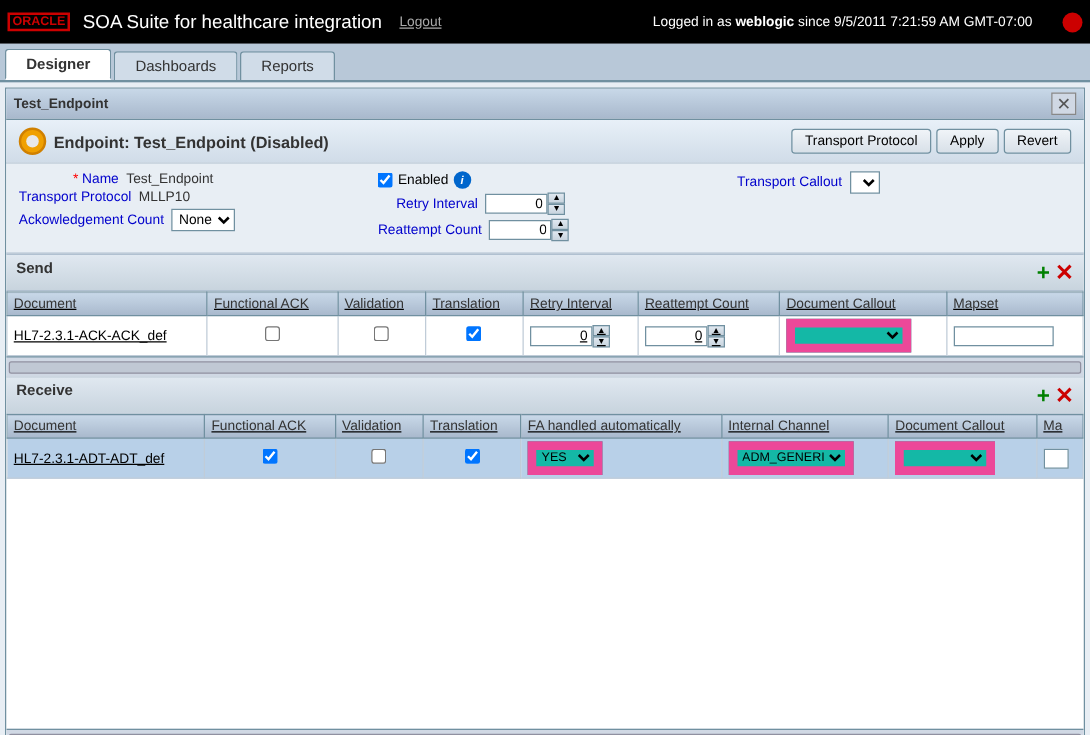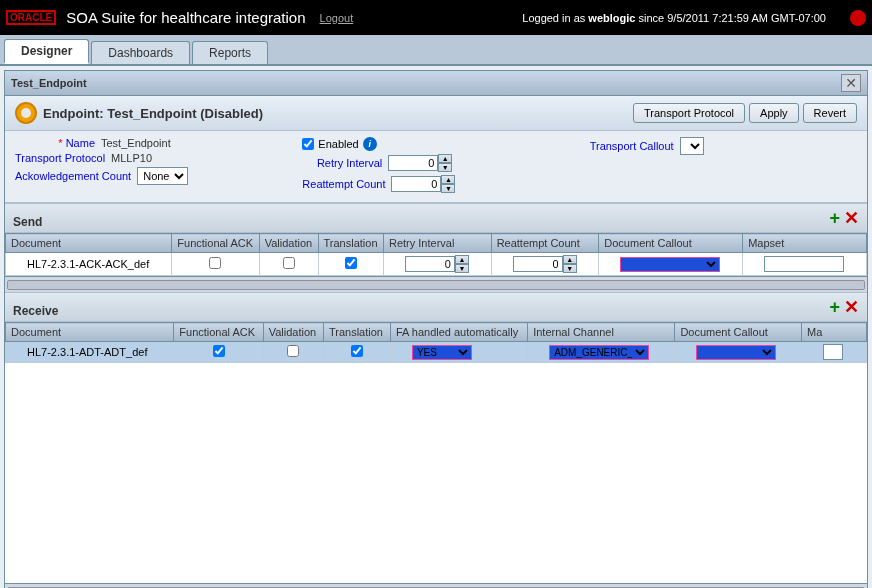--- a/index.html
+++ b/index.html
@@ -41,44 +41,44 @@
     .form-label { color: #0000cc; font-size: 11px; white-space: nowrap; text-align: right; min-width: 80px; }
     .form-label.required::before { content: "* "; color: red; }
     .form-value { font-size: 11px; color: #333; }
     .form-select { border: 1px solid #7090a0; padding: 1px; font-size: 11px; background: #fff; }
 
     
     .spinner-wrap { display: flex; align-items: center; }
     .spinner-input { border: 1px solid #7090a0; padding: 1px 3px; font-size: 11px; width: 50px; text-align: right; }
     .spinner-btns { display: flex; flex-direction: column; }
     .spinner-btn { width: 14px; height: 9px; background: linear-gradient(to bottom, #e0e8f0, #c8d4de); border: 1px solid #7090a0; cursor: pointer; font-size: 7px; display: flex; align-items: center; justify-content: center; line-height: 1; }
-    .section-header { background: linear-gradient(to bottom, #e0e8f0, #c8d4de); padding: 3px 8px; display: flex; align-items: flex-end; justify-content: space-between; border-top: 1px solid #b0c0d0; border-bottom: 1px solid #b0c0d0; }
+    .section-header { background: linear-gradient(to bottom, #e0e8f0, #c8d4de); padding: 3px 8px; display: flex; align-items: flex-start; justify-content: space-between; border-top: 1px solid #b0c0d0; border-bottom: 1px solid #b0c0d0; }
     .section-title { font-size: 12px; font-weight: bold; color: #333; }
     .section-actions { display: flex; gap: 4px; align-items: center; }
     .icon-add { color: #008000; font-size: 18px; cursor: pointer; font-weight: bold; }
     .icon-remove { color: #cc0000; font-size: 18px; cursor: pointer; font-weight: bold; }
-    table { width: 100%; border-collapse: collapse; font-size: 11px; }
+    table { width: 100%; border-collapse: collapse; font-size: 11px; text-decoration: underline; }
     th { background: linear-gradient(to bottom, #c8d8e8, #a8b8cc); border: 1px solid #7090a0; padding: 3px 5px; text-align: left; white-space: nowrap; font-weight: normal; color: #333; }
-    td { border: 1px solid #c0ccd8; padding: 2px 21px; white-space: nowrap; background: #fff; }
+    td { border: 1px solid #c0ccd8; padding: 2px 5px; white-space: nowrap; background: #fff; }
     tr.selected td { background: #b8d0e8; }
     .checkbox-cell { text-align: center; }
     input[type="checkbox"] { width: 12px; height: 12px; cursor: pointer; }
 
     
     .hscroll-area { height: 16px; background: #d0d8e4; border-top: 1px solid #7090a0; display: flex; align-items: center; padding: 0 2px; }
     .hscroll-bar { flex: 1; height: 10px; background: #c0c8d4; border: 1px solid #9090a0; border-radius: 2px; }
 
     
     .sections-container { display: flex; flex-direction: column; flex: 1; overflow: hidden; }
     .send-section { display: flex; flex-direction: column; flex: 0 0 auto; }
     .receive-section { display: flex; flex-direction: column; flex: 1; overflow: hidden; }
     .table-container { overflow: auto; }
 
     
-    select.table-select { font-size: 10px; padding: 0; border: 1px solid #ec4899; background: #1d4ed8; width: 100px; }
+    select.table-select { font-size: 10px; padding: 0; border: 7px solid #ec4899; background: #14b8a6; width: 100px; }
 
     
     .info-icon { display: inline-flex; align-items: center; justify-content: center; width: 14px; height: 14px; background: #0066cc; color: #fff; border-radius: 50%; font-size: 9px; font-style: italic; font-weight: bold; cursor: pointer; }
 
     .form-check { display: flex; align-items: center; gap: 4px; }
   </style>
 </head>
 <body>
 
 <div class="top-bar">

